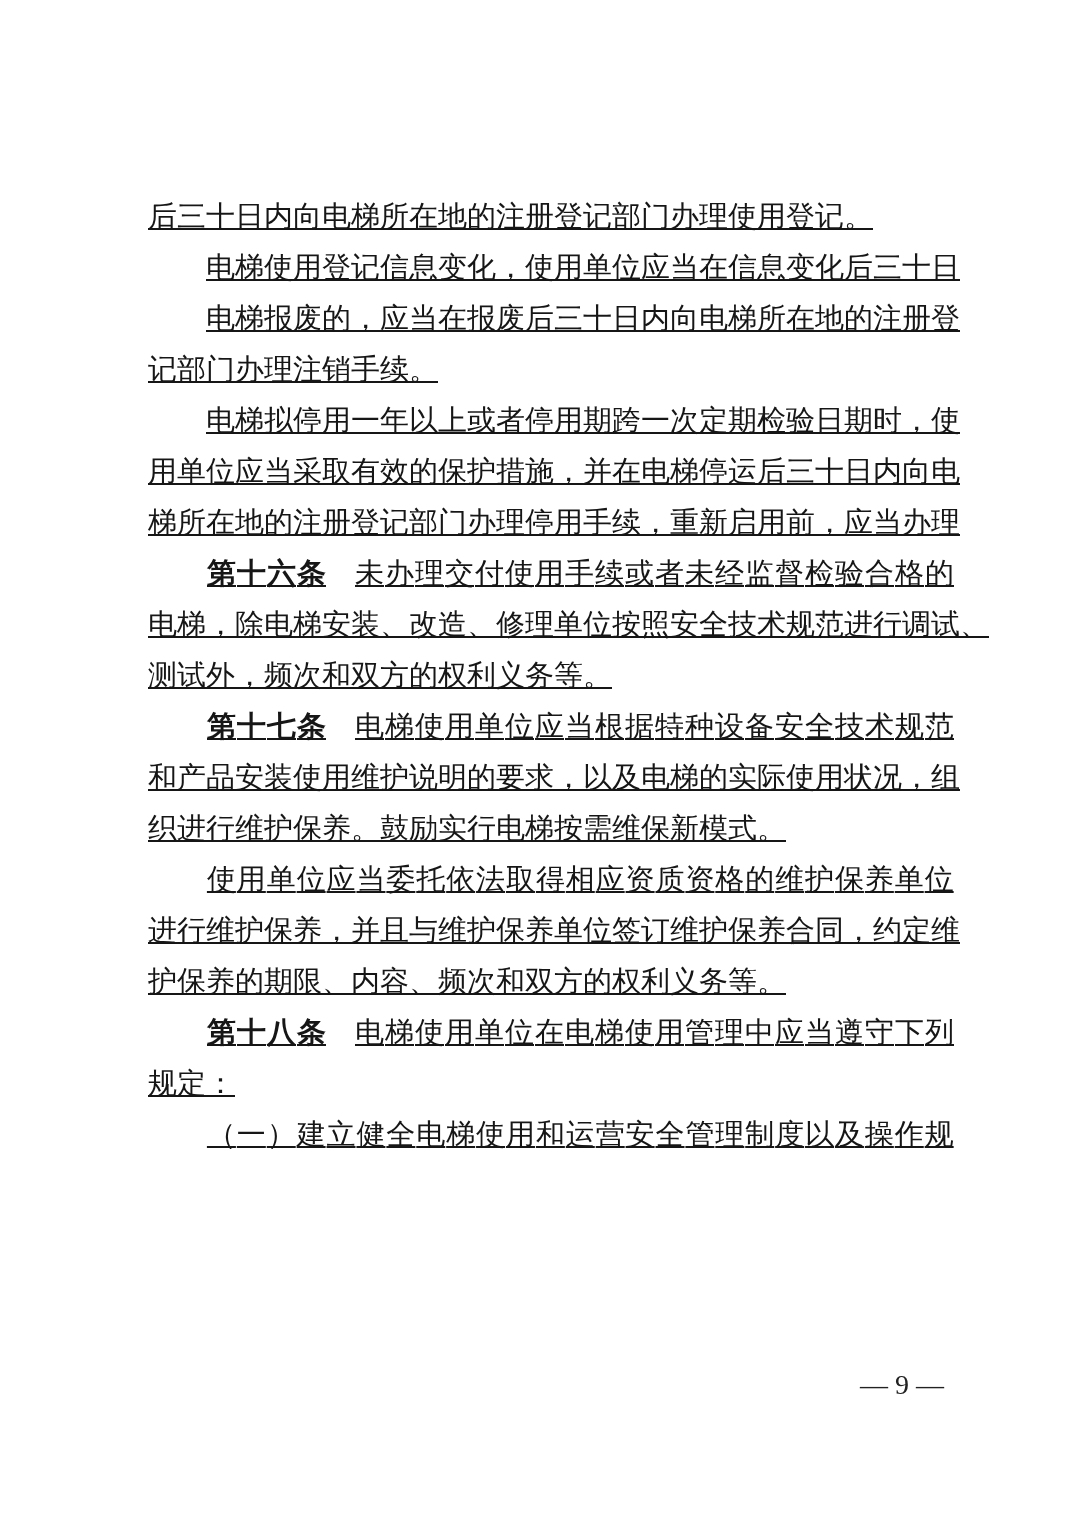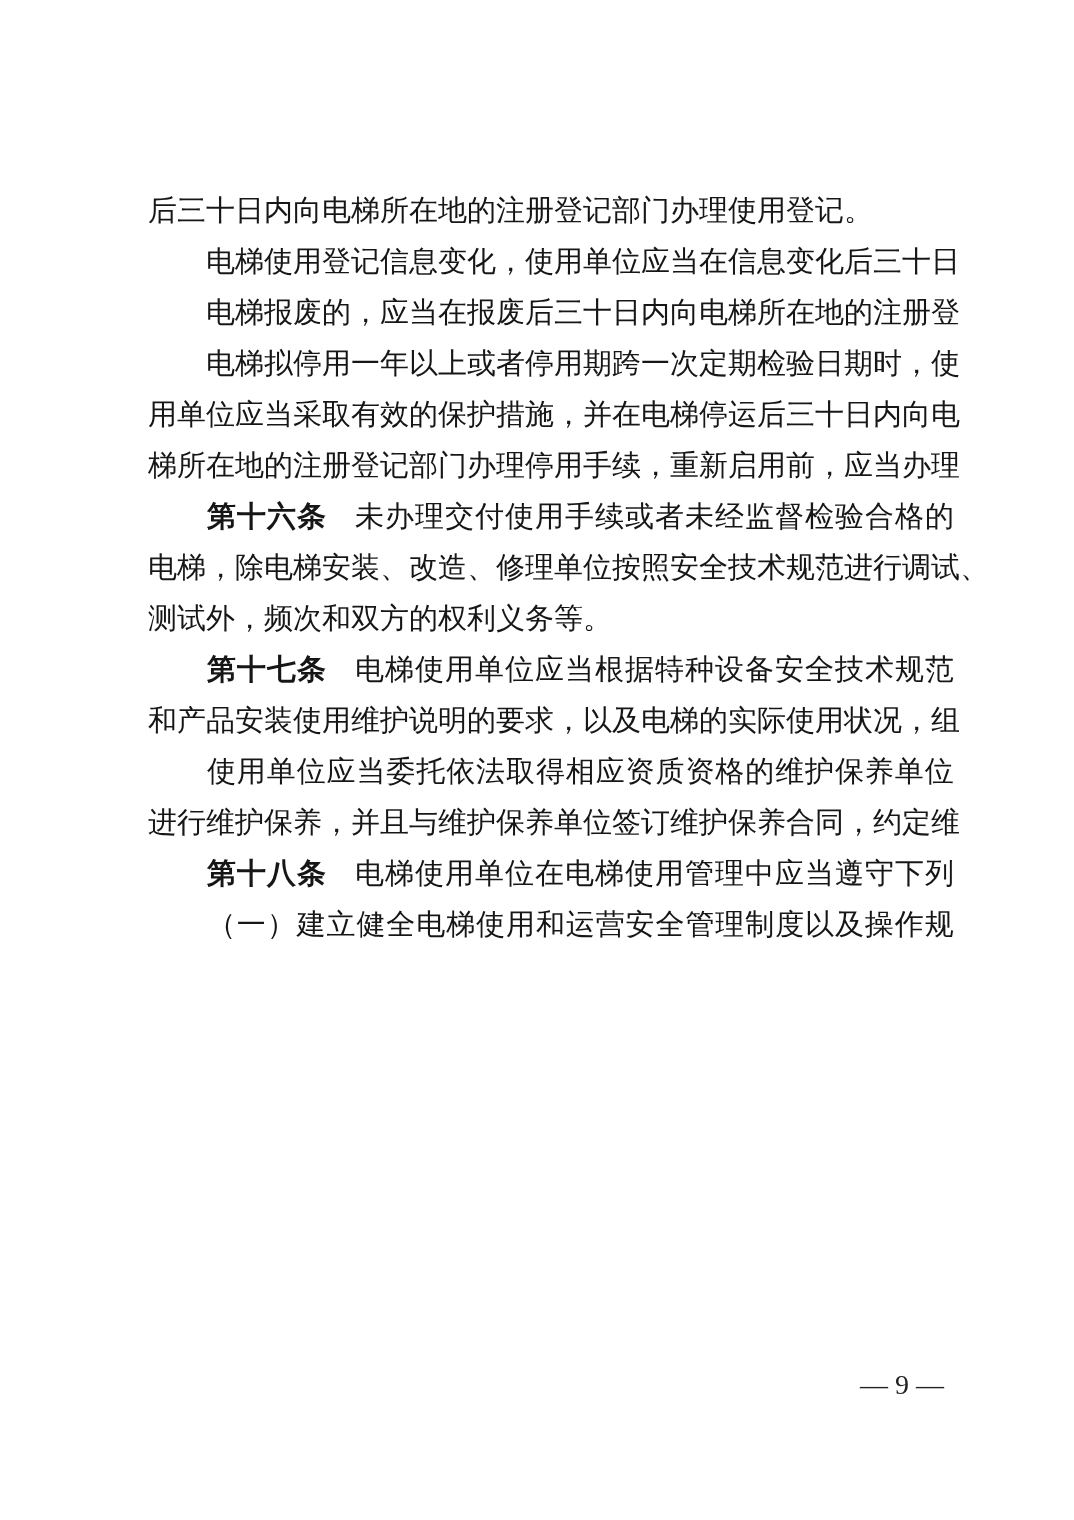--- a/index.html
+++ b/index.html
@@ -11,22 +11,23 @@
     height: 1520px;
     background: #ffffff;
     overflow: hidden;
     font-family: "Liberation Serif", serif;
     color: #161616;
   }
 
   .text-block {
     position: absolute;
     left: 148px;
-    top: 185px;
+    top: 191px;
     width: 806px;
+    text-decoration: underline;
   }
 
   .line {
     height: 51px;
     line-height: 51px;
     font-size: 29px;
     white-space: nowrap;
   }
 
   
@@ -115,20 +116,21 @@
         <span class="ch">电</span>
         <span class="ch">梯</span>
         <span class="ch">所</span>
         <span class="ch">在</span>
         <span class="ch">地</span>
         <span class="ch">的</span>
         <span class="ch">注</span>
         <span class="ch">册</span>
         <span class="ch">登</span>
       </div>
+      <div class="line end">记部门办理注销手续。</div>
       <div class="line fill">
         <span class="ind"></span>
         <span class="ch">电</span>
         <span class="ch">梯</span>
         <span class="ch">拟</span>
         <span class="ch">停</span>
         <span class="ch">用</span>
         <span class="ch">一</span>
         <span class="ch">年</span>
         <span class="ch">以</span>
@@ -322,20 +324,21 @@
         <span class="ch">的</span>
         <span class="ch">实</span>
         <span class="ch">际</span>
         <span class="ch">使</span>
         <span class="ch">用</span>
         <span class="ch">状</span>
         <span class="ch">况</span>
         <span class="ch">，</span>
         <span class="ch">组</span>
       </div>
+      <div class="line end">织进行维护保养。鼓励实行电梯按需维保新模式。</div>
       <div class="line fill">
         <span class="ind"></span>
         <span class="ch">使</span>
         <span class="ch">用</span>
         <span class="ch">单</span>
         <span class="ch">位</span>
         <span class="ch">应</span>
         <span class="ch">当</span>
         <span class="ch">委</span>
         <span class="ch">托</span>
@@ -380,20 +383,21 @@
         <span class="ch">护</span>
         <span class="ch">保</span>
         <span class="ch">养</span>
         <span class="ch">合</span>
         <span class="ch">同</span>
         <span class="ch">，</span>
         <span class="ch">约</span>
         <span class="ch">定</span>
         <span class="ch">维</span>
       </div>
+      <div class="line end">护保养的期限、内容、频次和双方的权利义务等。</div>
       <div class="line fill">
         <span class="ind"></span>
         <span class="ch article-num">第</span>
         <span class="ch article-num">十</span>
         <span class="ch article-num">八</span>
         <span class="ch article-num">条</span>
         <span class="gap"></span>
         <span class="ch">电</span>
         <span class="ch">梯</span>
         <span class="ch">使</span>
@@ -408,20 +412,21 @@
         <span class="ch">管</span>
         <span class="ch">理</span>
         <span class="ch">中</span>
         <span class="ch">应</span>
         <span class="ch">当</span>
         <span class="ch">遵</span>
         <span class="ch">守</span>
         <span class="ch">下</span>
         <span class="ch">列</span>
       </div>
+      <div class="line end">规定：</div>
       <div class="line fill">
         <span class="ind"></span>
         <span class="ch">（</span>
         <span class="ch">一</span>
         <span class="ch">）</span>
         <span class="ch">建</span>
         <span class="ch">立</span>
         <span class="ch">健</span>
         <span class="ch">全</span>
         <span class="ch">电</span>

